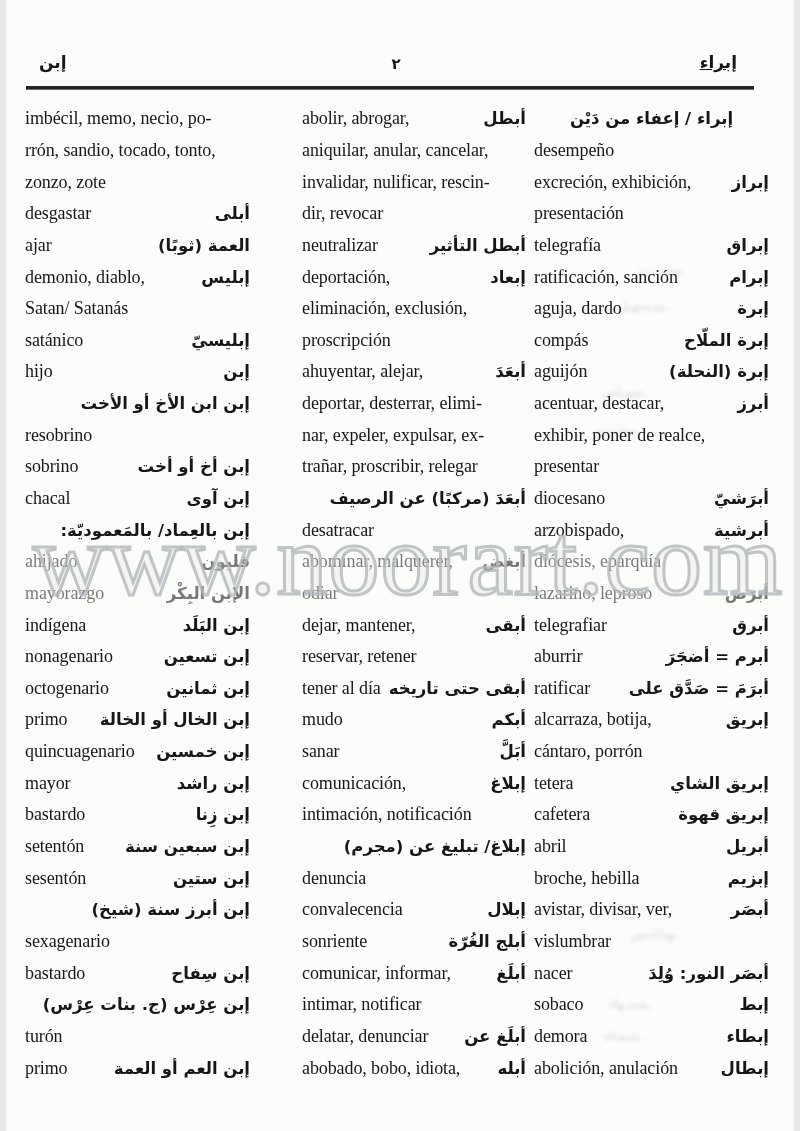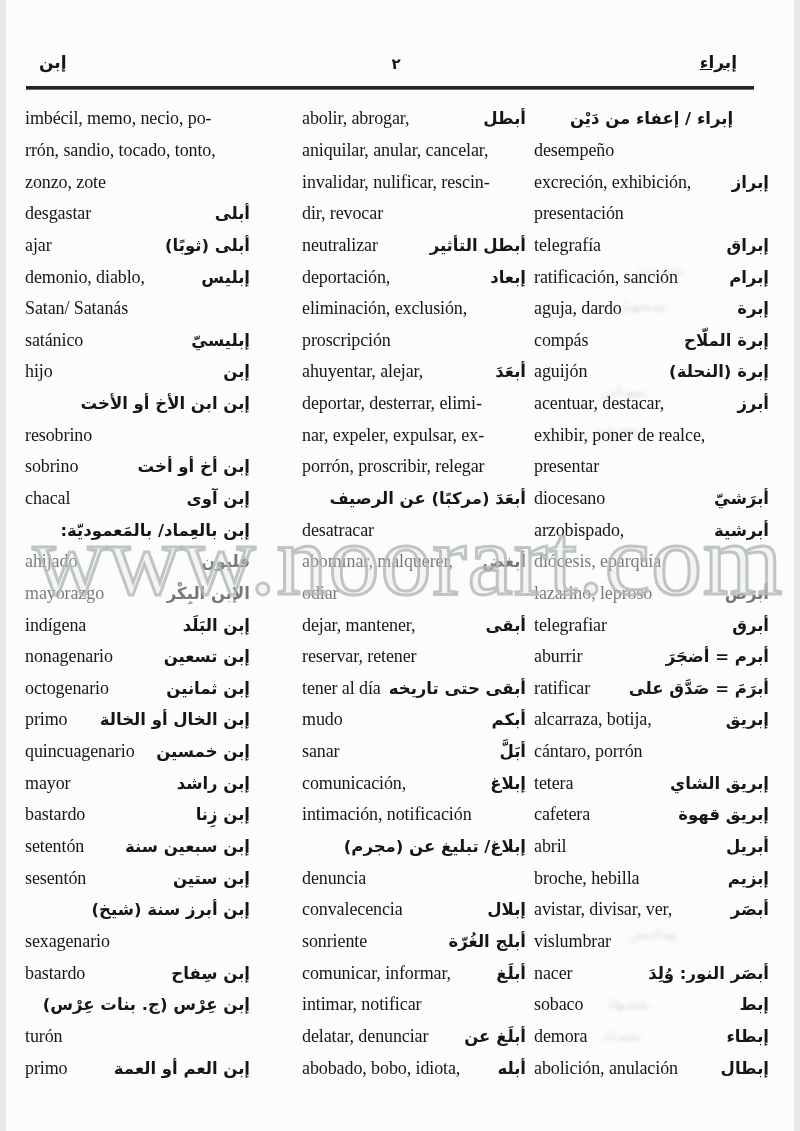--- a/index.html
+++ b/index.html
@@ -65,21 +65,21 @@
       </div>
       <div class="row">
         <span class="es">zonzo, zote</span>
       </div>
       <div class="row">
         <span class="es">desgastar</span>
         <span class="ar" dir="rtl">أبلى</span>
       </div>
       <div class="row">
         <span class="es">ajar</span>
-        <span class="ar" dir="rtl">أبلى (ثوبًا)</span>
+        <span class="ar" dir="rtl">العمة (ثوبًا)</span>
       </div>
       <div class="row">
         <span class="es">demonio, diablo,</span>
         <span class="ar" dir="rtl">إبليس</span>
       </div>
       <div class="row">
         <span class="es">Satan/ Satanás</span>
       </div>
       <div class="row">
         <span class="es">satánico</span>
@@ -203,21 +203,21 @@
         <span class="es">ahuyentar, alejar,</span>
         <span class="ar" dir="rtl">أبعَدَ</span>
       </div>
       <div class="row">
         <span class="es">deportar, desterrar, elimi-</span>
       </div>
       <div class="row">
         <span class="es">nar, expeler, expulsar, ex-</span>
       </div>
       <div class="row">
-        <span class="es">porrón, proscribir, relegar</span>
+        <span class="es">trañar, proscribir, relegar</span>
       </div>
       <div class="row ar-only">
         <span class="ar" dir="rtl">أبعَدَ (مركبًا) عن الرصيف</span>
       </div>
       <div class="row">
         <span class="es">desatracar</span>
       </div>
       <div class="row">
         <span class="es">abominar, malquerer,</span>
         <span class="ar" dir="rtl">أبغض</span>

